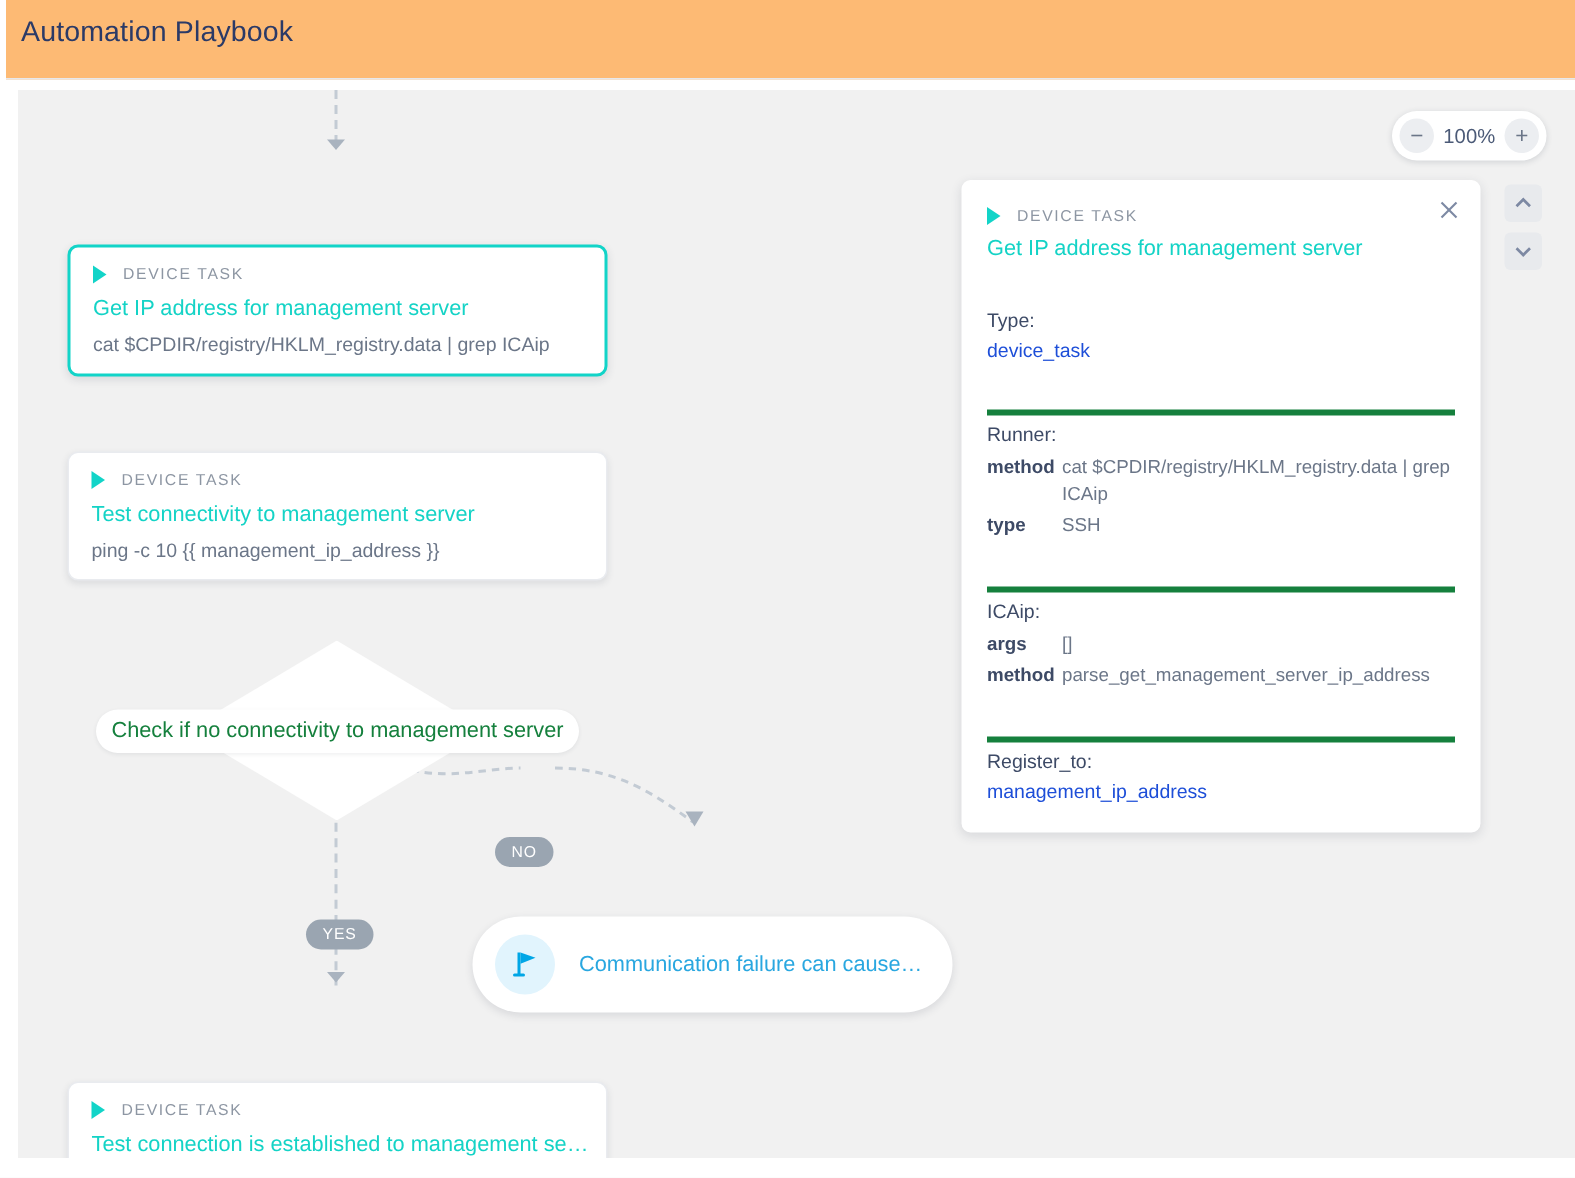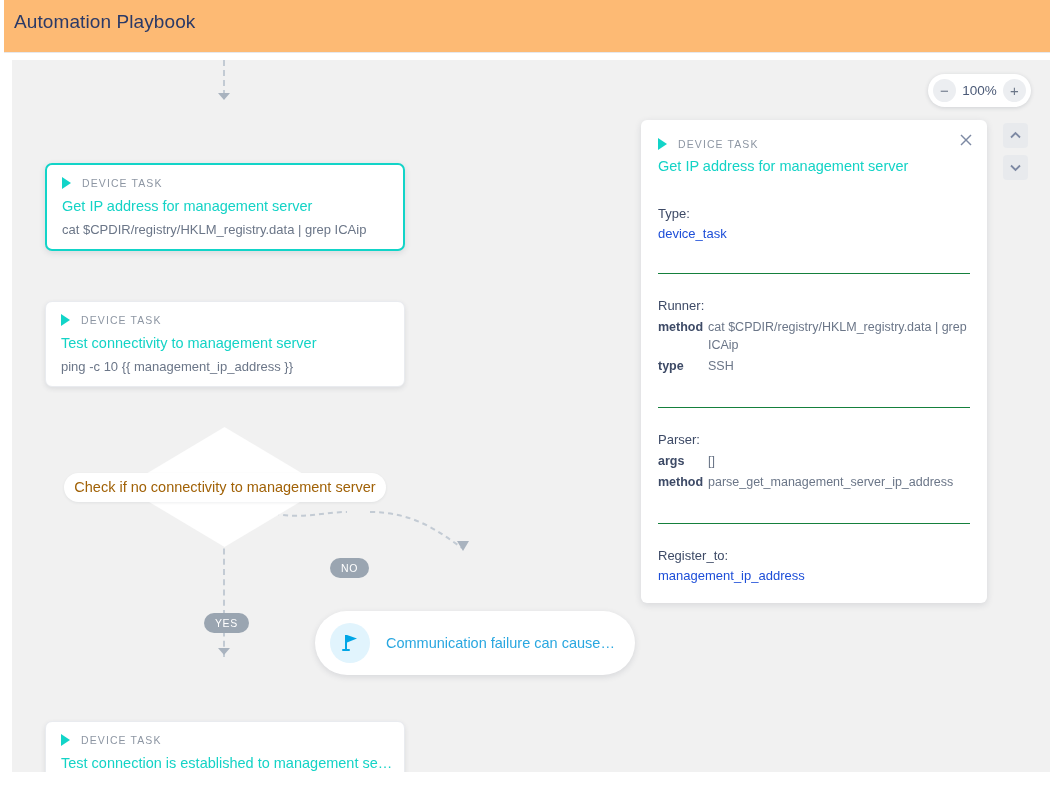--- a/index.html
+++ b/index.html
@@ -148,21 +148,21 @@
     clip-path: polygon(50% 0%, 100% 50%, 50% 100%, 0% 50%);
     filter: drop-shadow(0 2px 4px rgba(40,50,70,.14));
   }
   .decision-label {
     position: absolute;
     left: -60px; top: 46px;
     width: 322px; height: 29px;
     background: #ffffff;
     border-radius: 15px;
     box-shadow: 0 1px 3px rgba(40,50,70,.08);
-    color: #a16207;
+    color: #15803d;
     font-size: 14.5px;
     line-height: 29px;
     text-align: center;
     white-space: nowrap;
     overflow: hidden;
   }
 
   
   .note-pill {
     position: absolute;
@@ -220,22 +220,22 @@
     color: #8d96a3;
     letter-spacing: 1.1px;
   }
   .panel-title {
     margin-top: 7px;
     font-size: 14.5px;
     color: #14d3c6;
   }
   .panel-section { margin-top: 32px; }
   .panel-section.ruled {
-    border-top: 1px solid #15803d;
-    padding-top: 24px;
+    border-top: 4px solid #15803d;
+    padding-top: 5px;
   }
   .section-label {
     font-size: 13px;
     color: #3d4a66;
     margin-bottom: 5px;
   }
   .section-value {
     font-size: 13px;
     color: #1d4ed8;
   }
@@ -408,21 +408,21 @@
         <span class="kv-key">method</span>
         <span class="kv-val">cat $CPDIR/registry/HKLM_registry.data | grep ICAip</span>
       </div>
       <div class="kv-row">
         <span class="kv-key">type</span>
         <span class="kv-val">SSH</span>
       </div>
     </div>
 
     <div class="panel-section ruled">
-      <div class="section-label">Parser:</div>
+      <div class="section-label">ICAip:</div>
       <div class="kv-row">
         <span class="kv-key">args</span>
         <span class="kv-val">[]</span>
       </div>
       <div class="kv-row">
         <span class="kv-key">method</span>
         <span class="kv-val">parse_get_management_server_ip_address</span>
       </div>
     </div>
 

